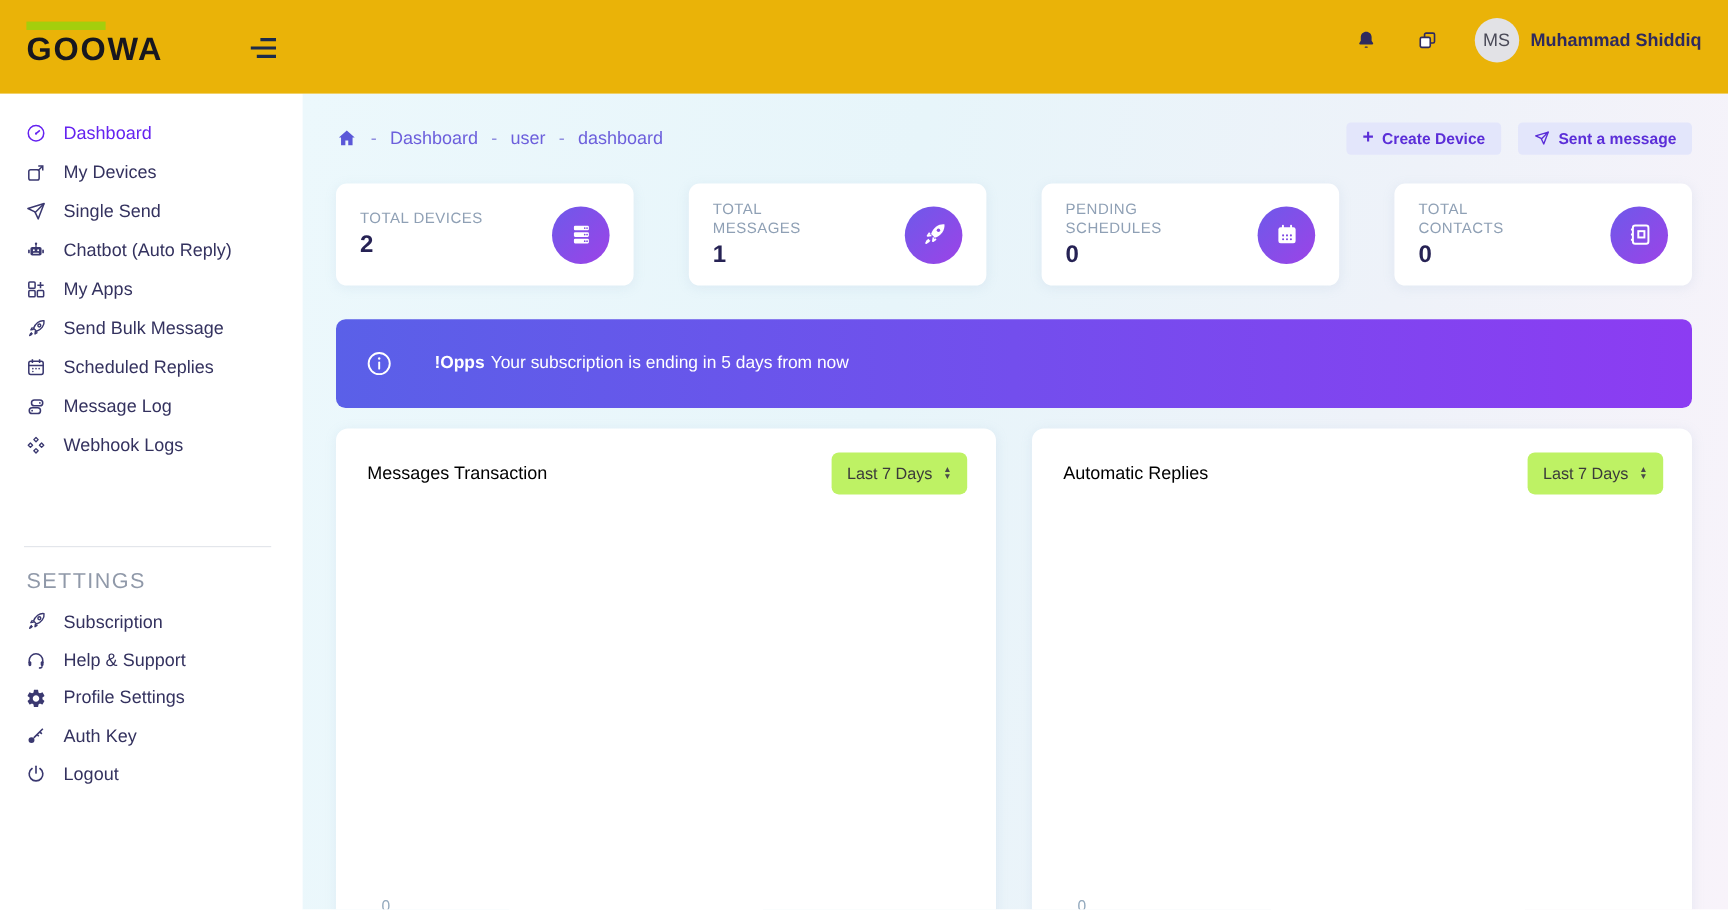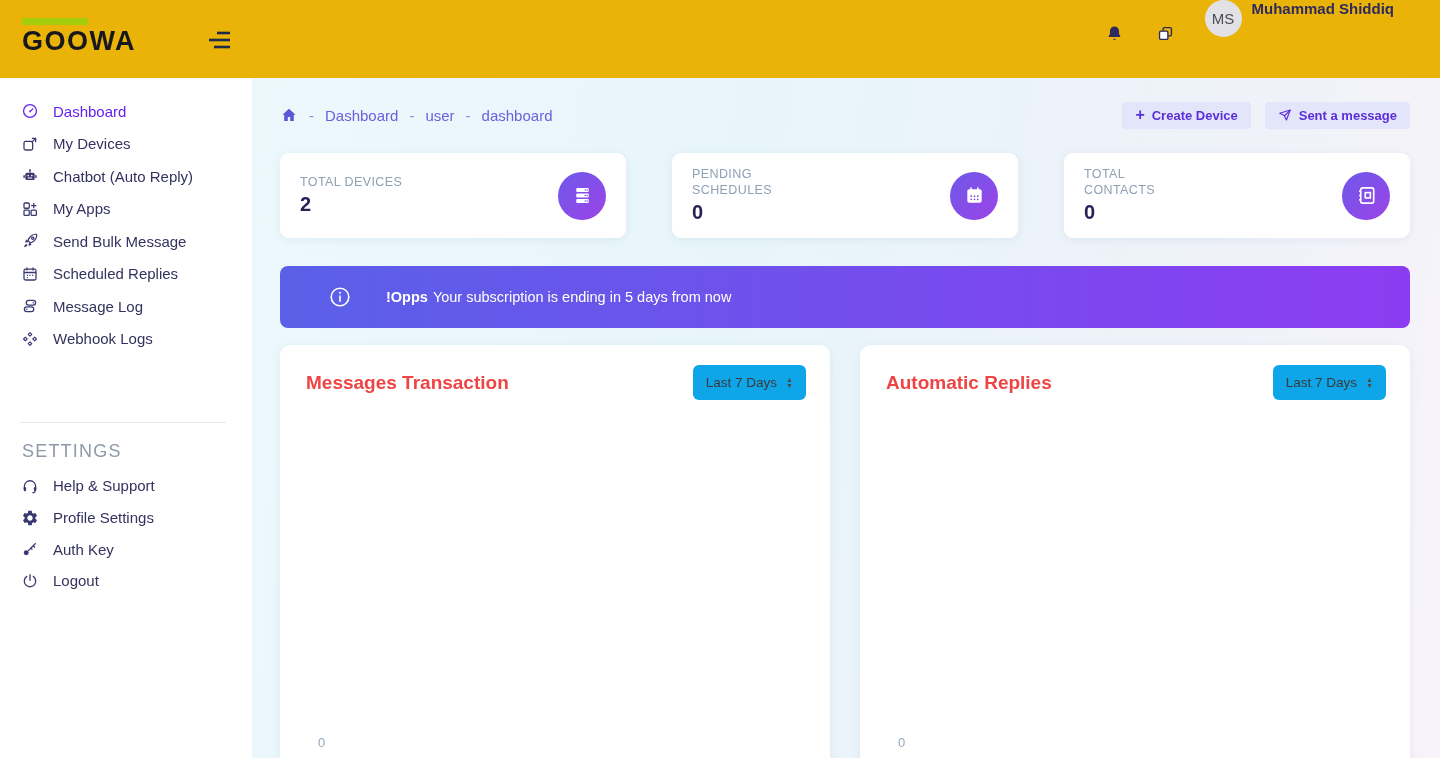--- a/index.html
+++ b/index.html
@@ -6,21 +6,21 @@
   body { font-family: "Liberation Sans", sans-serif; background:#fff; }
   .app { position:relative; width:1440px; height:758px; overflow:hidden; background:#fff; }
 
   
   .topbar { position:absolute; top:0; left:0; width:1440px; height:78px; background:#eab308; z-index:5; }
   .logo { position:absolute; left:22px; top:18px; cursor:pointer; }
   .logo-bar { display:block; width:66px; height:7px; background:#a4ce0c; margin-bottom:3px; }
   .logo-text { font-size:27px; font-weight:700; letter-spacing:1.5px; color:#17171f; line-height:1; }
   .menu-toggle { position:absolute; left:205px; top:29px; width:26px; height:22px; background:none; border:none; cursor:pointer; }
   .menu-toggle svg { display:block; }
-  .topbar-right { position:absolute; right:46px; top:0; height:66px; display:flex; }
+  .topbar-right { position:absolute; right:22px; top:0; height:66px; display:flex; align-items:center; }
   .icon-btn { background:none; border:none; cursor:pointer; display:flex; align-items:center; color:#2e2a5e; }
   .bell-btn { margin-right:32px; }
   .copy-btn { margin-right:30px; }
   .avatar { width:37px; height:37px; border-radius:50%; background:#e2e2e6; display:flex; align-items:center; justify-content:center; font-size:15px; color:#4a4a58; cursor:pointer; }
   .user-name { margin-left:10px; font-size:15px; font-weight:700; color:#2e2a5e; cursor:pointer; }
 
   
   .sidebar { position:absolute; top:78px; left:0; width:252px; bottom:0; background:#fff; padding-top:17px; z-index:4; }
   .nav-item { display:flex; align-items:center; height:32.5px; padding-left:21px; cursor:pointer; text-decoration:none; color:#34325f; }
   .nav-item .nav-icon { width:18px; height:18px; display:flex; align-items:center; justify-content:center; color:#3a3870; flex:0 0 18px; }
@@ -51,34 +51,34 @@
   .stat-card { flex:1; background:#fff; border-radius:9px; min-height:84px; padding:14px 20px;
                display:flex; align-items:center; justify-content:space-between;
                box-shadow:0 2px 10px rgba(150,175,200,0.15); }
   .stat-label { font-size:12.5px; letter-spacing:0.4px; color:#8fa0b5; line-height:1.25; max-width:112px; }
   .stat-value { font-size:20px; font-weight:700; color:#262254; margin-top:3px; }
   .stat-icon { width:48px; height:48px; border-radius:50%; flex:0 0 48px;
                background:linear-gradient(135deg,#6e59ea 0%, #9c43e7 100%);
                display:flex; align-items:center; justify-content:center; }
 
   
-  .alert-banner { margin-top:28px; height:62px; border-radius:8px;
+  .alert-banner { margin-top:28px; height:74px; border-radius:8px;
                   background:linear-gradient(90deg,#5a60e8 0%, #8c3cf2 100%);
-                  display:flex; align-items:center; color:#fff;padding-left:24px; }
+                  display:flex; align-items:center; color:#fff; }
   .alert-icon { margin-left:24px; display:flex; }
   .alert-text { margin-left:34px; font-size:14.5px; }
   .alert-text b { font-weight:700; margin-right:5px; }
 
   
   .charts-row { display:flex; gap:30px; margin-top:17px; }
   .chart-card { flex:1; background:#fff; border-radius:10px; height:560px; position:relative;
                 box-shadow:0 2px 10px rgba(150,175,200,0.15); }
   .chart-head { display:flex; align-items:center; justify-content:space-between; padding:20px 24px 0 26px; }
-  .chart-title { font-size:19px; font-weight:700; color:#ef4444; }
-  .range-select { display:flex; align-items:center; gap:9px; background:#0ea5e9; border-radius:6px;
+  .chart-title { font-size:15px; font-weight:400; color:#000000; }
+  .range-select { display:flex; align-items:center; gap:9px; background:#bef264; border-radius:6px;
                   padding:10px 13px; font-size:13.5px; color:#3a3a3a; cursor:pointer; user-select:none; }
   .sel-arrows { display:flex; flex-direction:column; font-size:7px; line-height:0.85; color:#4a4a4a; }
   .chart-zero { position:absolute; left:38px; top:390px; font-size:13px; color:#93a9bd; }
 </style>
 </head>
 <body>
 
 <div class="app">
 
   <header class="topbar">
@@ -132,20 +132,29 @@
           <svg width="18" height="18" viewBox="0 0 24 24" fill="none" stroke="currentColor" stroke-width="1.7">
             <rect x="4" y="8.5" width="11.5" height="11.5" rx="2"></rect>
               <path d="M14.5 4.5h5v5"></path>
               <path d="M19.2 4.8l-5 5"></path>
           </svg>
         </span>
         <span class="nav-label">My Devices</span>
       </a>
       <a class="nav-item">
         <span class="nav-icon">
+          <svg width="18" height="18" viewBox="0 0 24 24" fill="none" stroke="currentColor" stroke-width="1.7" stroke-linejoin="round">
+            <path d="M21 3.5L10.8 13.7"></path>
+              <path d="M21 3.5l-6.5 17-3.7-7.8-7.8-3.7z"></path>
+          </svg>
+        </span>
+        <span class="nav-label">Single Send</span>
+      </a>
+      <a class="nav-item">
+        <span class="nav-icon">
           <svg width="18" height="18" viewBox="0 0 24 24">
             <g fill="currentColor">
               <rect x="5.8" y="7.8" width="12.4" height="9.4" rx="2"></rect>
               <rect x="11.3" y="4.8" width="1.4" height="3"></rect>
                 <circle cx="12" cy="4.2" r="1.3"></circle>
               <rect x="3.2" y="10.6" width="1.9" height="4.2" rx="0.95"></rect>
                 <rect x="18.9" y="10.6" width="1.9" height="4.2" rx="0.95"></rect>
             </g>
             <circle cx="9.6" cy="11.4" r="1.1" fill="#fff"></circle>
               <circle cx="14.4" cy="11.4" r="1.1" fill="#fff"></circle>
@@ -207,20 +216,31 @@
           </svg>
         </span>
         <span class="nav-label">Webhook Logs</span>
       </a>
     </nav>
 
     <div class="side-divider"></div>
     <div class="settings-header">SETTINGS</div>
 
     <nav class="settings-nav">
+      <a class="nav-item">
+        <span class="nav-icon">
+          <svg width="18" height="18" viewBox="0 0 24 24" fill="none" stroke="currentColor" stroke-width="1.6" stroke-linejoin="round">
+            <path d="M13.9 5C16 3.4 18.6 2.8 20.9 3.1c.3 2.3-.3 4.9-1.9 7-1.6 2.1-3.8 3.8-6.4 4.6l-3.3-3.3C10.1 8.8 11.8 6.6 13.9 5z"></path>
+            <circle cx="15.7" cy="8.3" r="1.6"></circle>
+            <path d="M9.6 12.6l-3.3.5 1.8-2.7M11.4 14.4l-.5 3.3 2.7-1.8"></path>
+            <path d="M7.6 16.4c-1.1.3-2.1 1.4-2.6 3 1.6-.5 2.7-1.5 3-2.6"></path>
+          </svg>
+        </span>
+        <span class="nav-label">Subscription</span>
+      </a>
       <a class="nav-item">
         <span class="nav-icon">
           <svg width="18" height="18" viewBox="0 0 24 24" fill="none" stroke="currentColor" stroke-width="1.7">
             <path d="M4.5 15.5v-3a7.5 7.5 0 0 1 15 0v3"></path>
             <rect x="3.6" y="13.3" width="3.2" height="5.6" rx="1.6" fill="currentColor" stroke="none"></rect>
             <rect x="17.2" y="13.3" width="3.2" height="5.6" rx="1.6" fill="currentColor" stroke="none"></rect>
             <path d="M18.8 18.9c0 1.4-1.8 2-3.6 2"></path>
           </svg>
         </span>
         <span class="nav-label">Help &amp; Support</span>
@@ -306,20 +326,36 @@
               <circle cx="14.9" cy="12" r="0.75"></circle>
                 <circle cx="16.9" cy="12" r="0.75"></circle>
               <circle cx="14.9" cy="17.7" r="0.75"></circle>
                 <circle cx="16.9" cy="17.7" r="0.75"></circle>
             </g>
           </svg>
         </div>
       </div>
       <div class="stat-card">
         <div>
+          <div class="stat-label">TOTAL MESSAGES</div>
+          <div class="stat-value">1</div>
+        </div>
+        <div class="stat-icon">
+          <svg width="23" height="23" viewBox="0 0 24 24">
+            <path fill="#fff" d="M13.9 5C16 3.4 18.6 2.8 20.9 3.1c.3 2.3-.3 4.9-1.9 7-1.6 2.1-3.8 3.8-6.4 4.6l-3.3-3.3C10.1 8.8 11.8 6.6 13.9 5z"></path>
+            <circle cx="15.7" cy="8.3" r="1.5" fill="#8a49e6"></circle>
+            <g stroke="#fff" stroke-width="1.6" fill="none" stroke-linejoin="round">
+              <path d="M9.6 12.6l-3.3.5 1.8-2.7M11.4 14.4l-.5 3.3 2.7-1.8"></path>
+              <path d="M7.6 16.4c-1.1.3-2.1 1.4-2.6 3 1.6-.5 2.7-1.5 3-2.6"></path>
+            </g>
+          </svg>
+        </div>
+      </div>
+      <div class="stat-card">
+        <div>
           <div class="stat-label">PENDING SCHEDULES</div>
           <div class="stat-value">0</div>
         </div>
         <div class="stat-icon">
           <svg width="23" height="23" viewBox="0 0 24 24">
             <rect x="4.5" y="5.5" width="15" height="14" rx="2" fill="#fff"></rect>
             <rect x="7.6" y="3.4" width="1.7" height="3.4" rx="0.8" fill="#fff"></rect>
               <rect x="14.7" y="3.4" width="1.7" height="3.4" rx="0.8" fill="#fff"></rect>
             <g fill="#7d47e4">
               <circle cx="8.6" cy="12.7" r="0.9"></circle>

